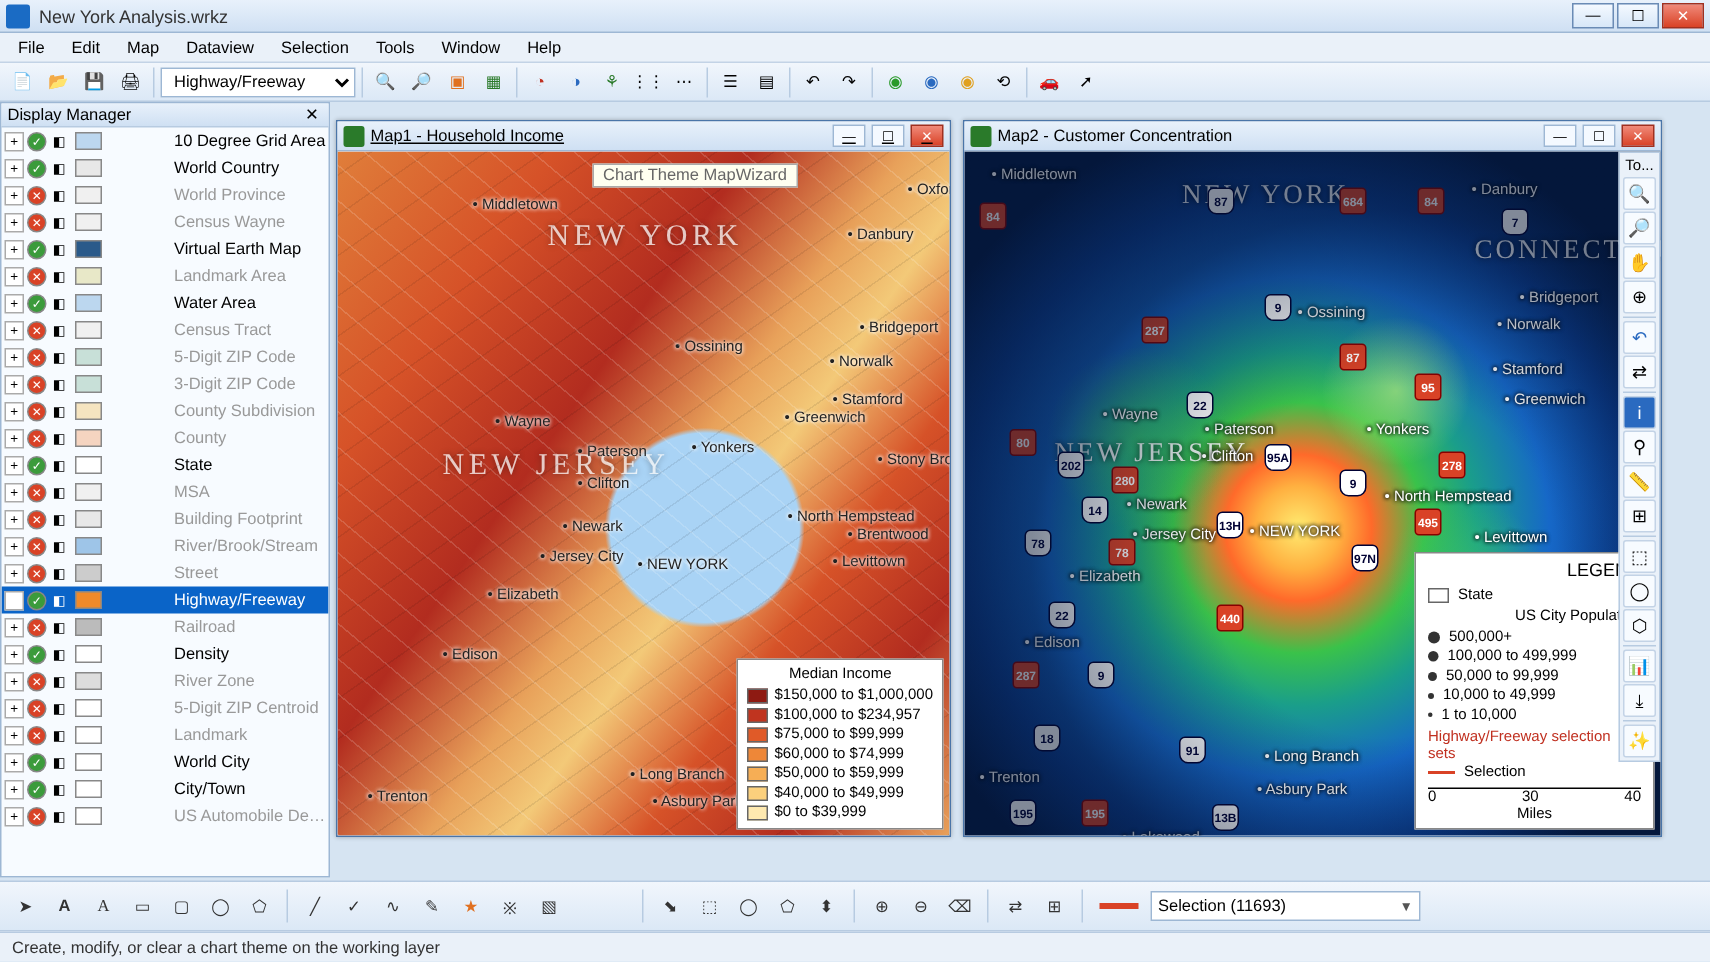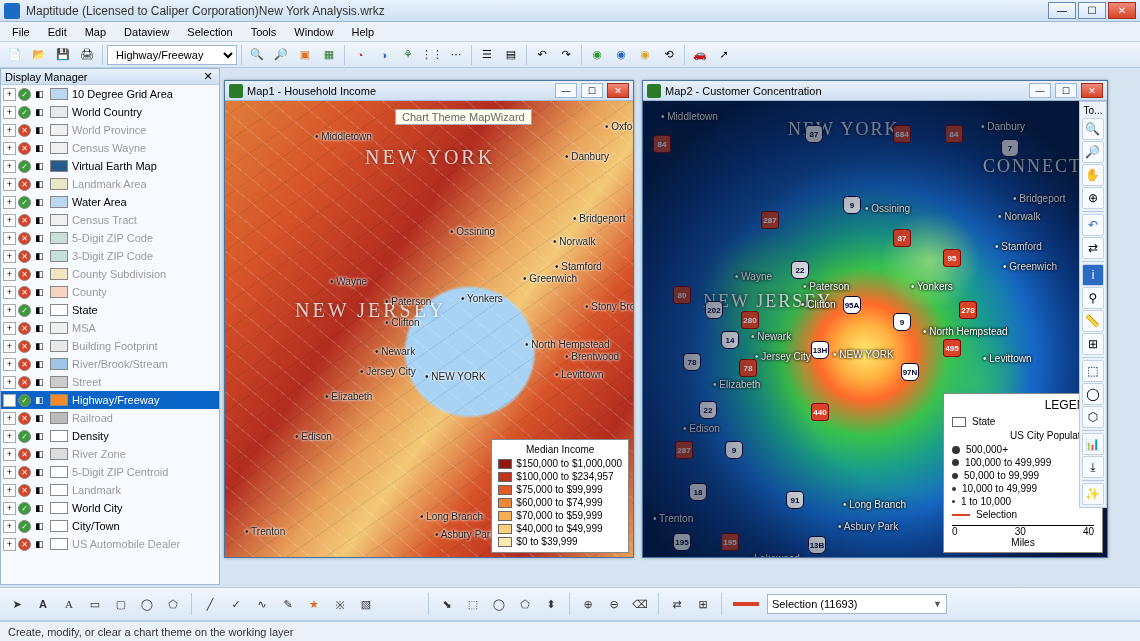--- a/index.html
+++ b/index.html
@@ -25,21 +25,21 @@
   .panel-title { height:16px; background:linear-gradient(#e8f1fb,#cfe0f3); border-bottom:1px solid #b7cbe1; padding:0 4px; font-size:11px; display:flex; align-items:center; justify-content:space-between; }
   .panel-close { width:14px; height:14px; text-align:center; cursor:pointer; }
   .layerlist { overflow:auto; height:calc(100% - 16px); }
   .layerrow { display:flex; align-items:center; height:18px; padding:0 2px; gap:2px; }
   .layerrow.selected { background:#0a64c8; color:#fff; }
   .lr-btn { width:13px; height:13px; border:1px solid #aaa; font-size:9px; display:flex; align-items:center; justify-content:center; background:#fff; cursor:pointer; }
   .lr-vis { width:13px; height:13px; border-radius:50%; border:1px solid #888; display:flex; align-items:center; justify-content:center; font-size:8px; cursor:pointer; }
   .lr-vis.on { background:#3b9b3b; color:#fff; }
   .lr-vis.off { background:#d94226; color:#fff; }
   .lr-swatch { width:18px; height:12px; border:1px solid #888; margin:0 2px; }
-  .lr-name { flex:1; white-space:nowrap; overflow:hidden; text-overflow:ellipsis; }
+  .lr-name { flex:1; white-space:nowrap; overflow:hidden; text-overflow:ellipsis;margin-left:44px; }
   .lr-name.dim { color:#999; }
   .layerrow.selected .lr-name { color:#fff; }
 
   
   .childwin { position:absolute; background:#fff; border:1px solid #4a75a8; box-shadow:0 0 3px rgba(0,0,0,.3); }
   .childwin .cw-title { height:20px; background:linear-gradient(#e8f1fb,#cfe0f3); border-bottom:1px solid #9db7d4; display:flex; align-items:center; padding:0 4px; gap:4px; font-size:11px; }
   .cw-icon { width:14px; height:14px; background:#2a7a2a; border-radius:2px; }
   .cw-title .spacer { flex:1; }
   .cw-btn { width:22px; height:15px; border:1px solid #9db7d4; background:#f4f9ff; font-size:9px; display:flex; align-items:center; justify-content:center; cursor:pointer; }
   .cw-btn.close { background:linear-gradient(#f08a7a,#d94226); color:#fff; border-color:#a03020; }
@@ -105,21 +105,20 @@
   .sel-combo { width:180px; height:20px; border:1px solid #9db7d4; background:#fff; display:flex; align-items:center; padding:0 4px; justify-content:space-between; cursor:pointer; }
   .sel-combo .chev { font-size:9px; color:#555; }
 
   .statusbar { position:absolute; left:0; right:0; bottom:0; height:20px; background:#eaf1f9; border-top:1px solid #b7cbe1; padding:2px 8px; font-size:11px; color:#333; display:flex; align-items:center; }
 </style>
 </head>
 <body>
 
 <div class="titlebar">
   <div class="icon"></div>
-  <div class="title">Maptitude (Licensed to Caliper Corporation)</div>
   <div class="center-title">New York Analysis.wrkz</div>
   <div class="winbtns">
     <div class="winbtn">—</div>
     <div class="winbtn">☐</div>
     <div class="winbtn close">✕</div>
   </div>
 </div>
 
 <div class="menubar" id="menubar">
     <div class="menuitem">File</div>
@@ -354,21 +353,21 @@
         <div class="layerrow">
           <div class="lr-btn">+</div>
           <div class="lr-vis off">✕</div>
           <div class="lr-btn" style="border:none;background:transparent">◧</div>
           <div class="lr-swatch" style="background:#ffffff"></div>
           <div class="lr-name dim">US Automobile Dealer</div>
         </div>
       </div>
   </div>
 
-  <div class="childwin" style="left:224px; top:12px; width:410px; height:478px;">
+  <div class="childwin" style="left:224px; top:12px; width:410px; height:478px;text-decoration:underline;">
     <div class="cw-title">
       <div class="cw-icon"></div>
       <span>Map1 - Household Income</span>
       <div class="spacer"></div>
       <div class="cw-btn">—</div>
       <div class="cw-btn">☐</div>
       <div class="cw-btn close">✕</div>
     </div>
     <div class="mapbody">
       <div class="map1bg" id="map1bg">
@@ -414,21 +413,21 @@
           <div class="lg-row">
             <span class="lg-sw" style="background:#e05a28"></span>
             <span>$75,000 to $99,999</span>
           </div>
           <div class="lg-row">
             <span class="lg-sw" style="background:#ee8738"></span>
             <span>$60,000 to $74,999</span>
           </div>
           <div class="lg-row">
             <span class="lg-sw" style="background:#f6ae55"></span>
-            <span>$70,000 to $59,999</span>
+            <span>$50,000 to $59,999</span>
           </div>
           <div class="lg-row">
             <span class="lg-sw" style="background:#fbd07d"></span>
             <span>$40,000 to $49,999</span>
           </div>
           <div class="lg-row">
             <span class="lg-sw" style="background:#fee9b0"></span>
             <span>$0 to $39,999</span>
           </div>
         </div>
@@ -525,20 +524,21 @@
             </div>
             <div class="row">
               <span class="dot" style="width:4px;height:4px"></span>
               <span>10,000 to 49,999</span>
             </div>
             <div class="row">
               <span class="dot" style="width:3px;height:3px"></span>
               <span>1 to 10,000</span>
             </div>
           </div>
+        <div style="margin-top:3px;color:#c03020">Highway/Freeway selection sets</div>
         <div class="row">
             <span style="width:18px;height:2px;background:#d94226"></span>
             <span>Selection</span>
           </div>
         <div class="scalebar" id="scalebar">
             <span>0</span>
             <span>30</span>
             <span>40</span>
           </div>
         <div style="text-align:center">Miles</div>

